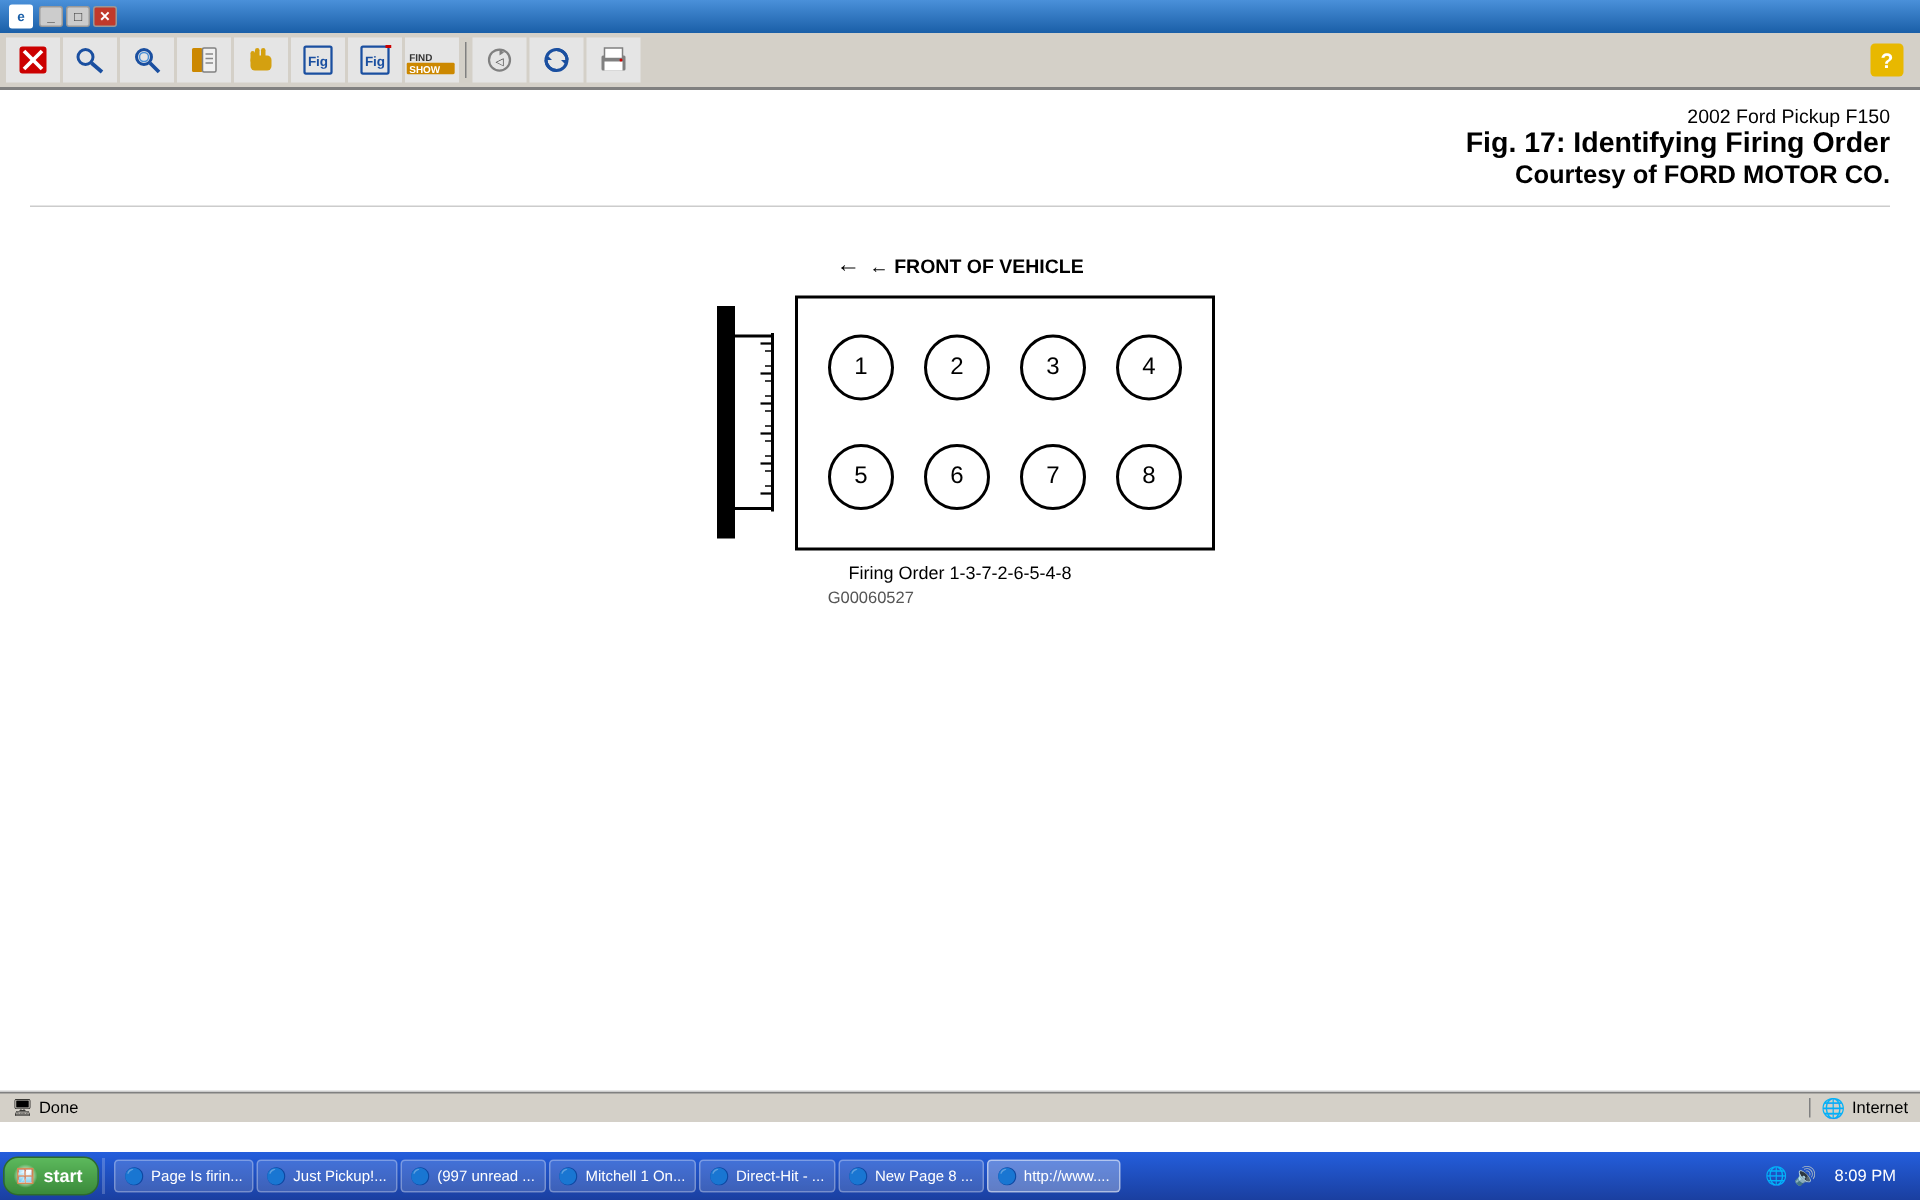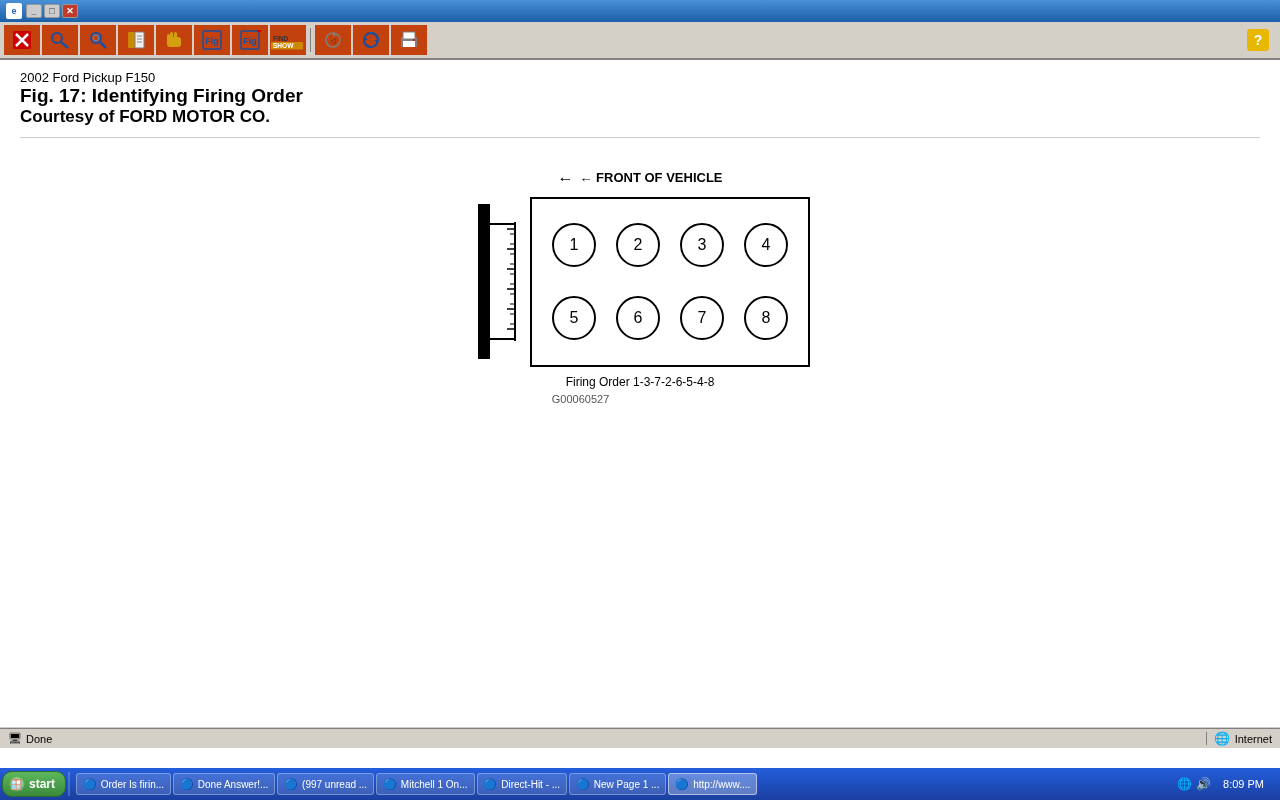--- a/index.html
+++ b/index.html
@@ -42,21 +42,21 @@
       background: #d4d0c8;
       height: 38px;
       display: flex;
       align-items: center;
       padding: 0 4px;
       gap: 2px;
       border-bottom: 2px solid #808080;
     }
     .toolbar-btn {
       width: 36px; height: 30px;
-      background: #c2410c;
+      background: #e5e5e5;
       border: 1px solid transparent;
       display: flex; align-items: center; justify-content: center;
       cursor: pointer; font-size: 18px;
     }
     .toolbar-btn.close-btn { color: #cc0000; font-size: 22px; font-weight: bold; }
     .toolbar-spacer { width: 1px; height: 24px; background: #808080; margin: 0 2px; }
     .help-btn {
       margin-left: auto;
       width: 36px; height: 30px;
       background: #d4d0c8;
@@ -75,21 +75,21 @@
     
     .content-area {
       background: white;
       height: calc(800px - 22px - 38px - 30px - 42px);
       overflow-y: auto;
       border-bottom: 1px solid #ccc;
       padding: 10px 20px;
     }
 
     .page-header {
-      text-align: left;
+      text-align: right;
       margin-bottom: 26px;
       padding-bottom: 10px;
       border-bottom: 1px solid #ccc;
     }
     .page-title { font-size: 13px; font-weight: normal; }
     .page-subtitle { font-size: 19px; font-weight: bold; }
     .page-source { font-size: 17px; font-weight: bold; }
 
     
     .diagram-container {
@@ -433,41 +433,41 @@
 
 <div class="taskbar">
   <button class="start-btn">
     <div class="win-logo">🪟</div>
     <span>start</span>
   </button>
   <div class="taskbar-divider"></div>
   <div class="taskbar-items">
     <div class="taskbar-item">
       <span class="taskbar-item-icon">🔵</span>
-      <span>Order Is firin...</span>
-    </div>
-    <div class="taskbar-item">
-      <span class="taskbar-item-icon">🔵</span>
-      <span>Done Answer!...</span>
+      <span>Page Is firin...</span>
+    </div>
+    <div class="taskbar-item">
+      <span class="taskbar-item-icon">🔵</span>
+      <span>Just Pickup!...</span>
     </div>
     <div class="taskbar-item">
       <span class="taskbar-item-icon">🔵</span>
       <span>(997 unread ...</span>
     </div>
     <div class="taskbar-item">
       <span class="taskbar-item-icon">🔵</span>
       <span>Mitchell 1 On...</span>
     </div>
     <div class="taskbar-item">
       <span class="taskbar-item-icon">🔵</span>
       <span>Direct-Hit - ...</span>
     </div>
     <div class="taskbar-item">
       <span class="taskbar-item-icon">🔵</span>
-      <span>New Page 1 ...</span>
+      <span>New Page 8 ...</span>
     </div>
     <div class="taskbar-item active">
       <span class="taskbar-item-icon">🔵</span>
       <span>http://www....</span>
     </div>
   </div>
   <div class="taskbar-tray">
     <span class="tray-icon">🌐</span>
     <span class="tray-icon">🔊</span>
     <span class="taskbar-time">8:09 PM</span>

